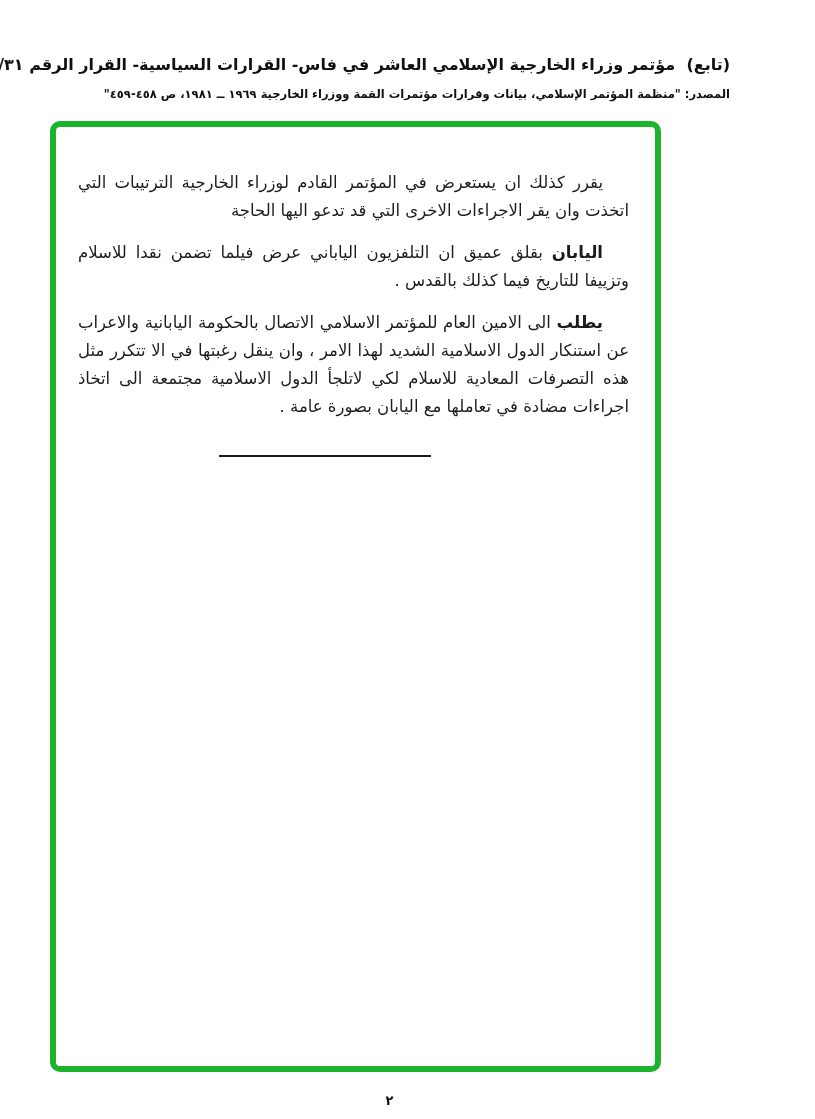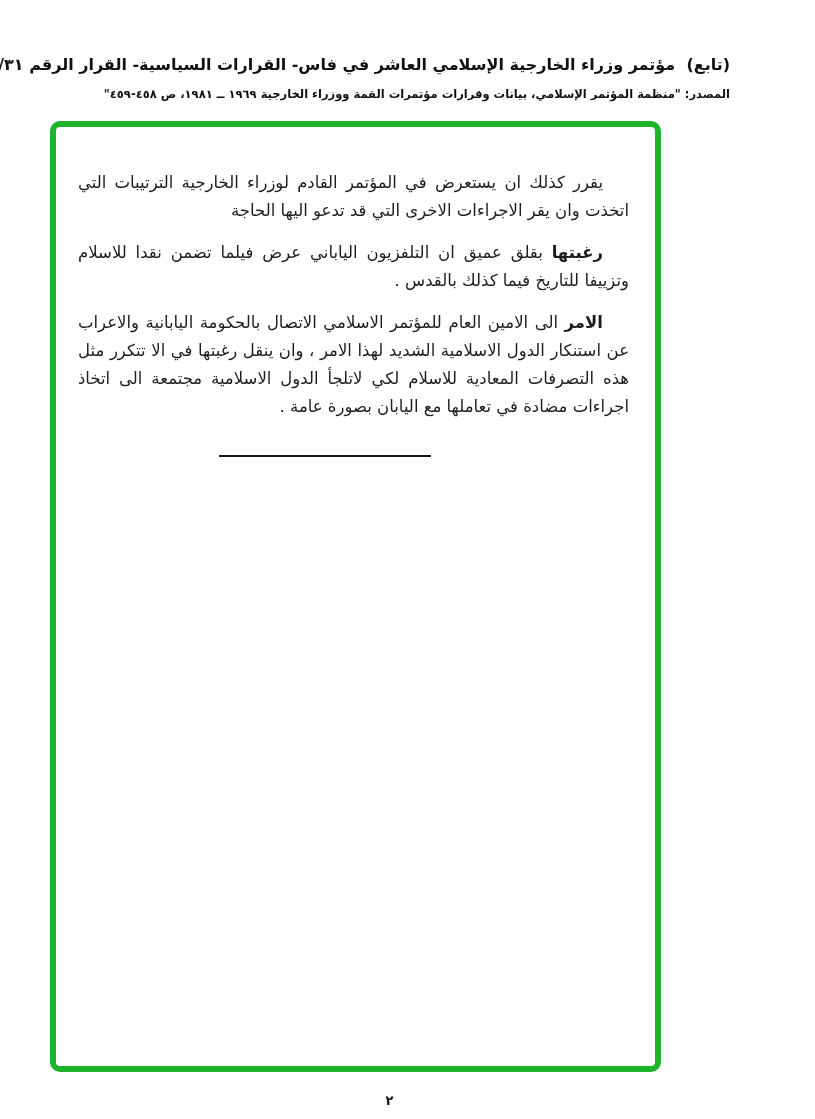--- a/index.html
+++ b/index.html
@@ -80,23 +80,23 @@
 
   <div class="header">
     <div class="h1">(تابع)&nbsp; مؤتمر وزراء الخارجية الإسلامي العاشر في فاس- القرارات السياسية- القرار الرقم ١٠/٣١- س</div>
     <div class="h2">المصدر: "منظمة المؤتمر الإسلامي، بيانات وقرارات مؤتمرات القمة ووزراء الخارجية ١٩٦٩ ــ ١٩٨١، ص ٤٥٨-٤٥٩"</div>
   </div>
 
   <div class="frame">
 
     <p class="para"><b class="lead"></b><span>يقرر كذلك ان يستعرض في المؤتمر القادم لوزراء الخارجية الترتيبات التي اتخذت وان يقر الاجراءات الاخرى التي قد تدعو اليها الحاجة</span></p>
 
-    <p class="para"><b class="lead">رغبتها</b><span> بقلق عميق ان التلفزيون الياباني عرض فيلما تضمن نقدا للاسلام وتزييفا للتاريخ فيما كذلك بالقدس .</span></p>
+    <p class="para"><b class="lead">اليابان</b><span> بقلق عميق ان التلفزيون الياباني عرض فيلما تضمن نقدا للاسلام وتزييفا للتاريخ فيما كذلك بالقدس .</span></p>
 
-    <p class="para"><b class="lead">الامر</b><span> الى الامين العام للمؤتمر الاسلامي الاتصال بالحكومة اليابانية والاعراب عن استنكار الدول الاسلامية الشديد لهذا الامر ، وان ينقل رغبتها في الا تتكرر مثل هذه التصرفات المعادية للاسلام لكي لاتلجأ الدول الاسلامية مجتمعة الى اتخاذ اجراءات مضادة في تعاملها مع اليابان بصورة عامة .</span></p>
+    <p class="para"><b class="lead">يطلب</b><span> الى الامين العام للمؤتمر الاسلامي الاتصال بالحكومة اليابانية والاعراب عن استنكار الدول الاسلامية الشديد لهذا الامر ، وان ينقل رغبتها في الا تتكرر مثل هذه التصرفات المعادية للاسلام لكي لاتلجأ الدول الاسلامية مجتمعة الى اتخاذ اجراءات مضادة في تعاملها مع اليابان بصورة عامة .</span></p>
 
     <div class="separator"></div>
 
   </div>
 
   <div class="pagenum">٢</div>
 
 </div>
 
 </body></html>

